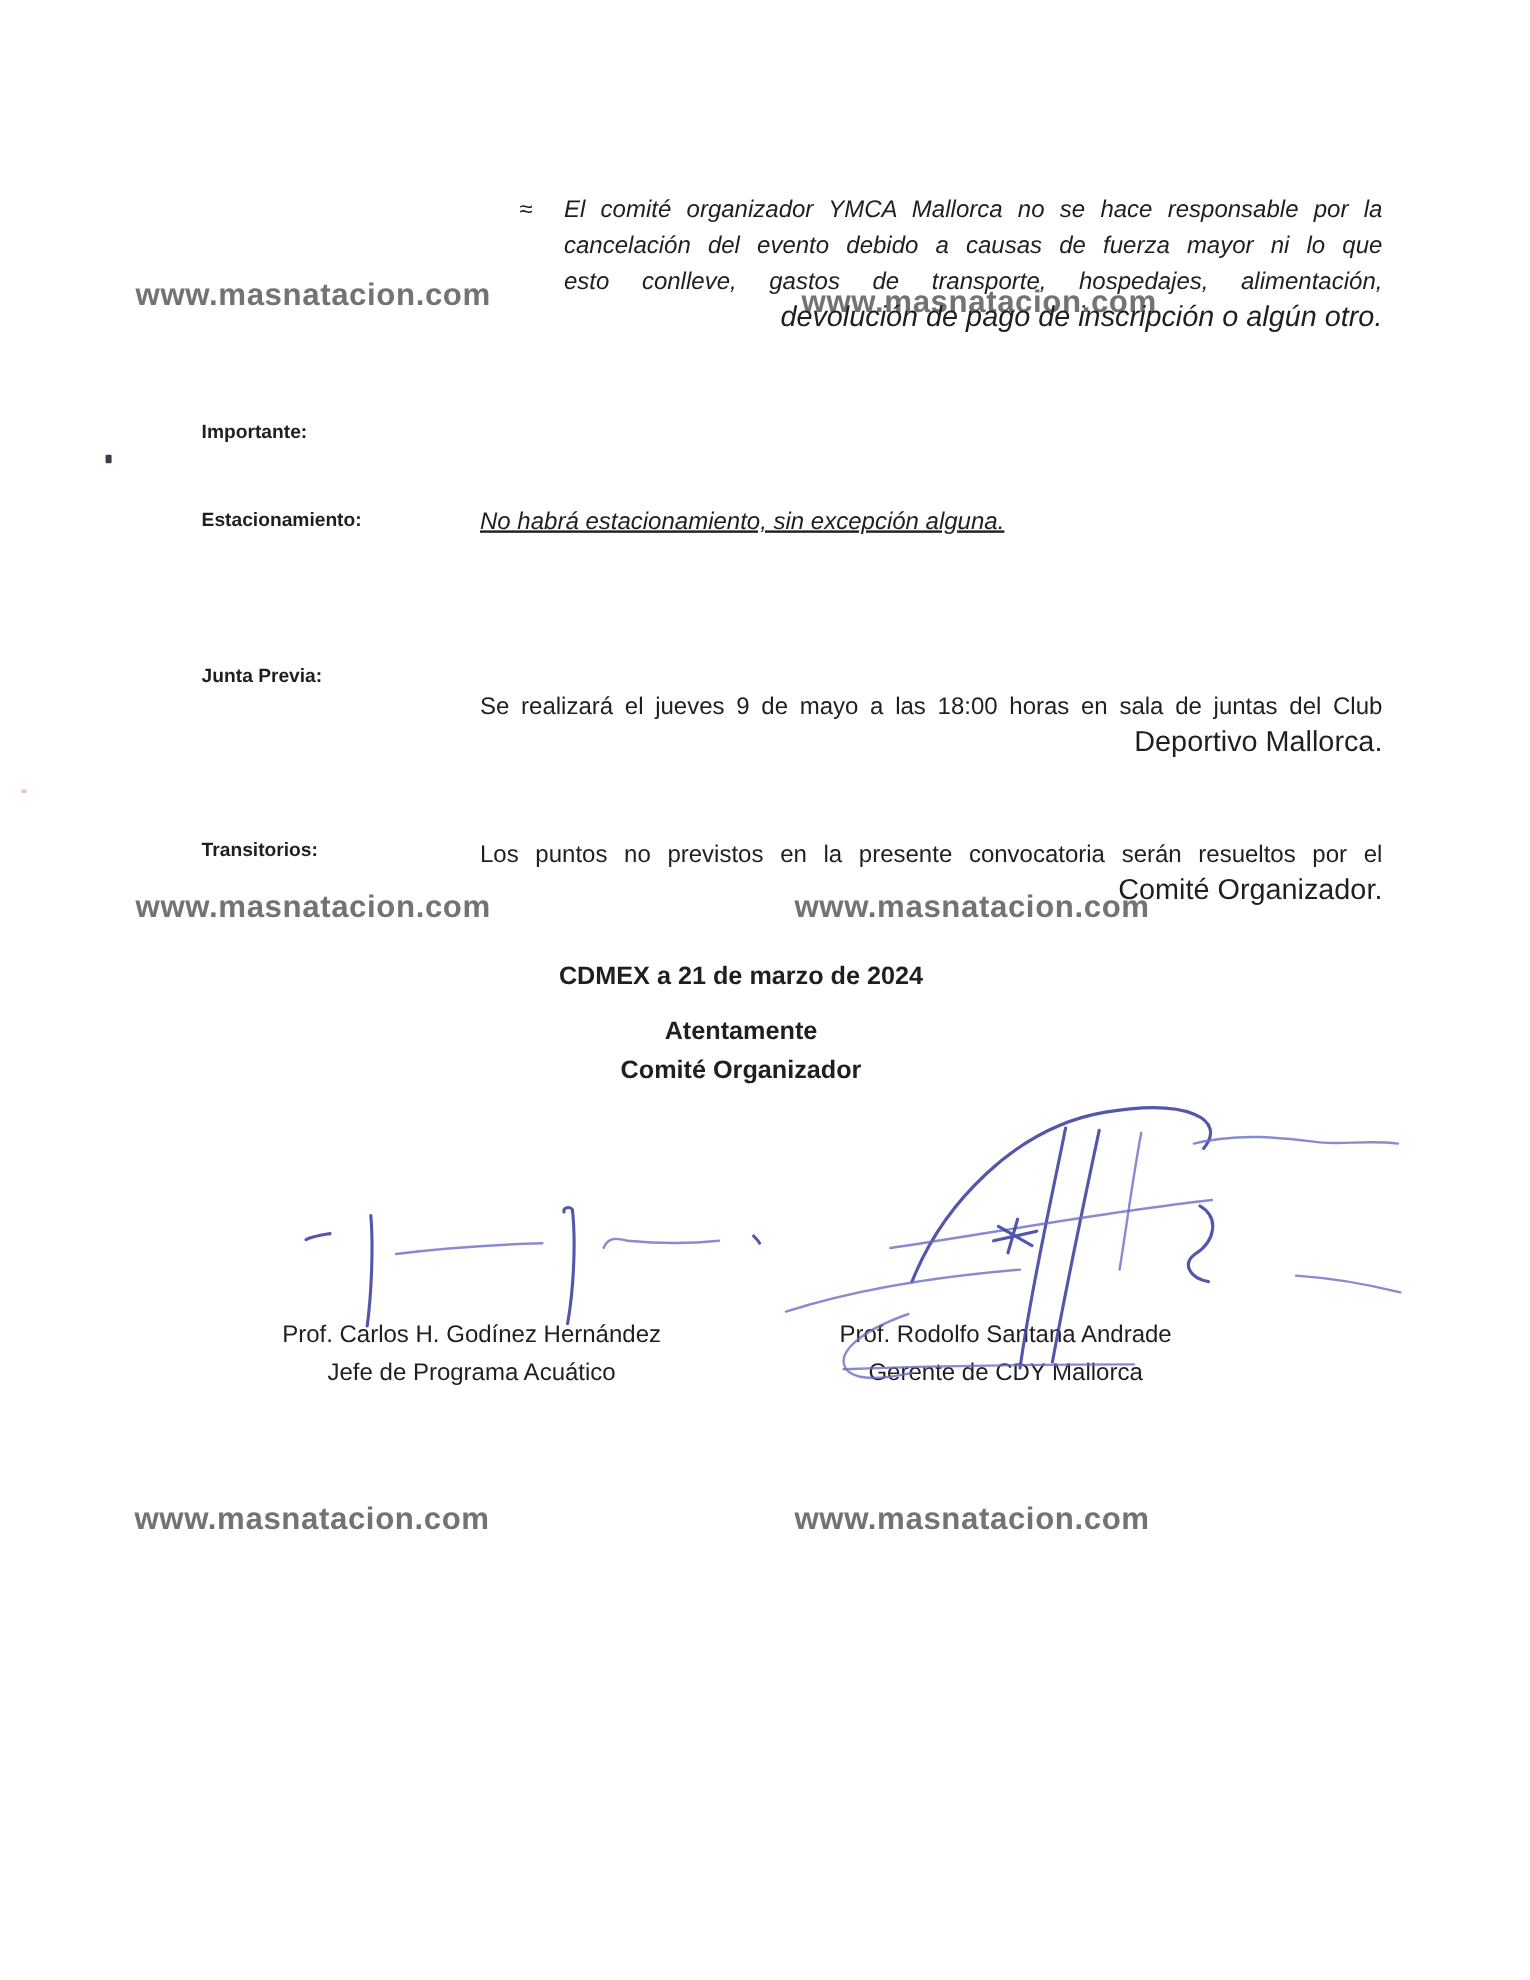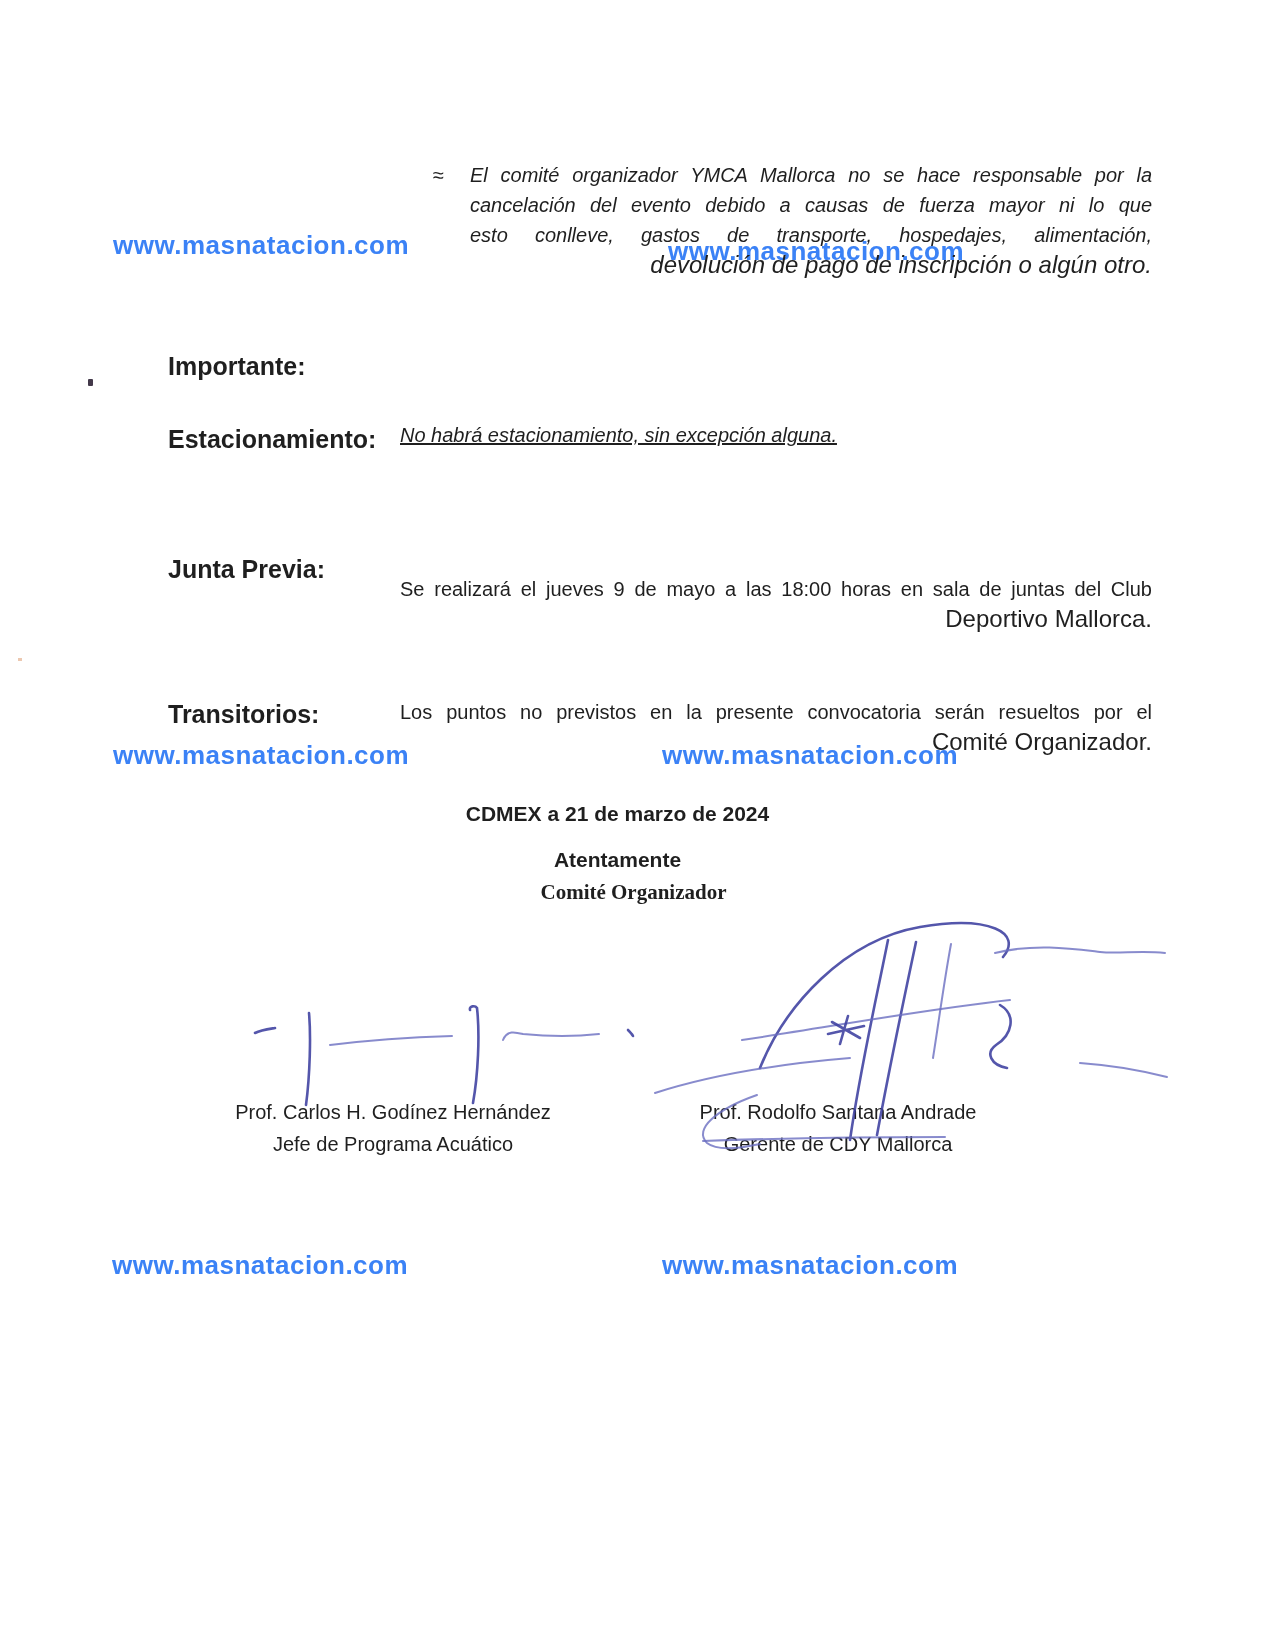--- a/index.html
+++ b/index.html
@@ -2,27 +2,27 @@
 <html><head>
 <meta charset="utf-8">
 <style>
   html,body{margin:0;padding:0;background:#ffffff;}
   #page{
     position:relative;width:1275px;height:1650px;background:#ffffff;overflow:hidden;
     font-family:"Liberation Sans","DejaVu Sans",sans-serif;color:#1f1f1f;
   }
   .wm{
     position:absolute;font-weight:bold;font-size:26px;letter-spacing:.5px;
-    color:#3b82f6;z-index:1;white-space:nowrap;user-select:none;
+    color:#737373;z-index:1;white-space:nowrap;user-select:none;
   }
   .content{position:absolute;z-index:2;}
   .body-line{font-size:20px;line-height:30px;white-space:nowrap;}
   .jline{font-size:20px;line-height:30px;text-align:justify;text-align-last:justify;}
   .jline-last{font-size:24px;line-height:30px;text-align:right;}
-  .sec-label{font-size:25px;font-weight:bold;}
+  .sec-label{font-size:16px;font-weight:bold;}
   .italic-underline{font-size:20px;font-style:italic;text-decoration:underline;}
   .center-bold{font-size:21px;font-weight:bold;text-align:center;}
   .name-block{font-size:20px;text-align:center;line-height:32px;}
   .sig-svg{position:absolute;z-index:3;pointer-events:none;}
   .sig-svg path{fill:none;stroke:#3c3f9f;stroke-width:2.6;stroke-linecap:round;opacity:.88;}
   .sig-svg path.lt{stroke:#6a6ec0;stroke-width:2;opacity:.8;}
   .speck{position:absolute;z-index:2;}
 </style>
 </head>
 <body>
@@ -59,21 +59,21 @@
   </div>
 
   <div class="content sec-label" style="left:168px;top:700px;">Transitorios:</div>
   <div class="content" style="left:400px;top:697px;width:752px;">
     <div class="jline">Los puntos no previstos en la presente convocatoria serán resueltos por el</div>
     <div class="jline-last">Comité Organizador.</div>
   </div>
 
   <div class="content center-bold" style="left:0px;top:802px;width:1235px;">CDMEX a 21 de marzo de 2024</div>
   <div class="content center-bold" style="left:0px;top:848px;width:1235px;">Atentamente</div>
-  <div class="content center-bold" style="left:16px;top:880px;width:1235px;font-family:Liberation Serif, serif;">Comité Organizador</div>
+  <div class="content center-bold" style="left:0px;top:880px;width:1235px;">Comité Organizador</div>
 
   <svg class="sig-svg" style="left:225px;top:940px;" width="430" height="180" viewBox="0 0 430 180">
     <path d="M30,93 C36,90 44,89 50,88"></path>
     <path d="M84,73 C86,95 85,135 81,165"></path>
     <path class="lt" d="M105,105 C145,100 195,97 227,96"></path>
     <path d="M245,70 C244,66 250,65 252,68 C255,95 253,135 248,163"></path>
     <path class="lt" d="M278,100 C282,90 290,92 298,94 C330,97 355,96 374,94"></path>
     <path d="M403,90 C405,92 407,94 408,96"></path>
   </svg>
 

